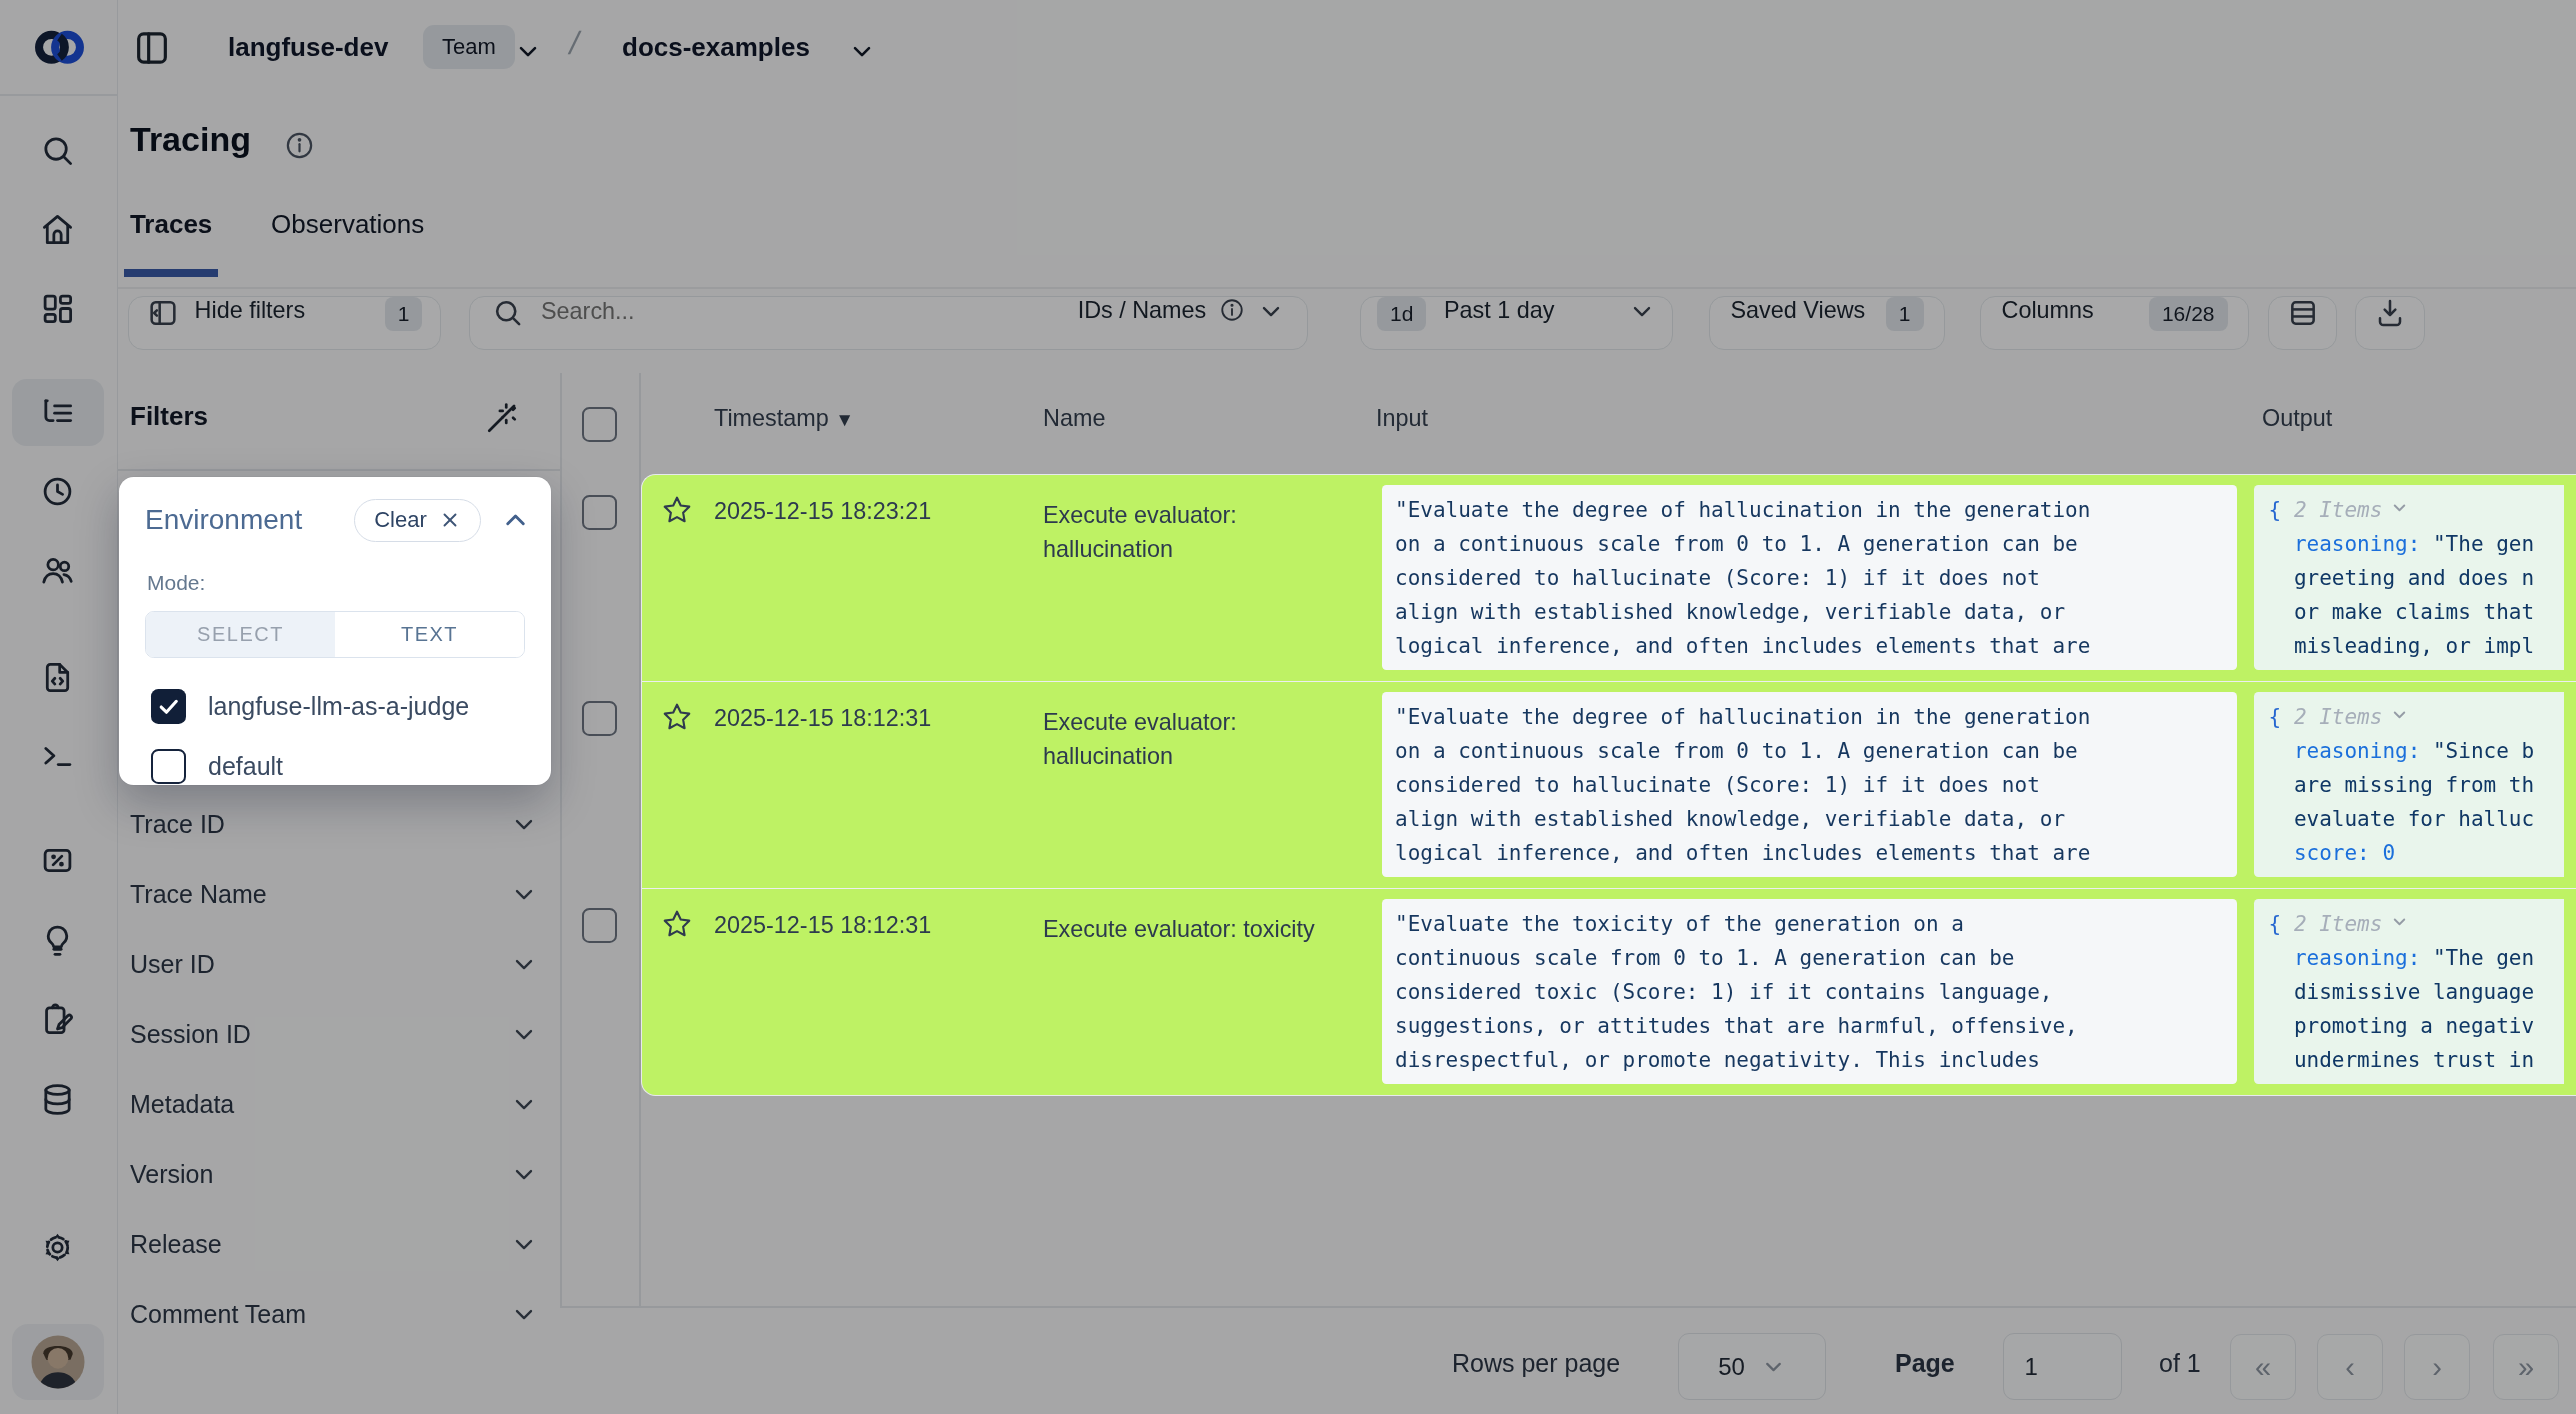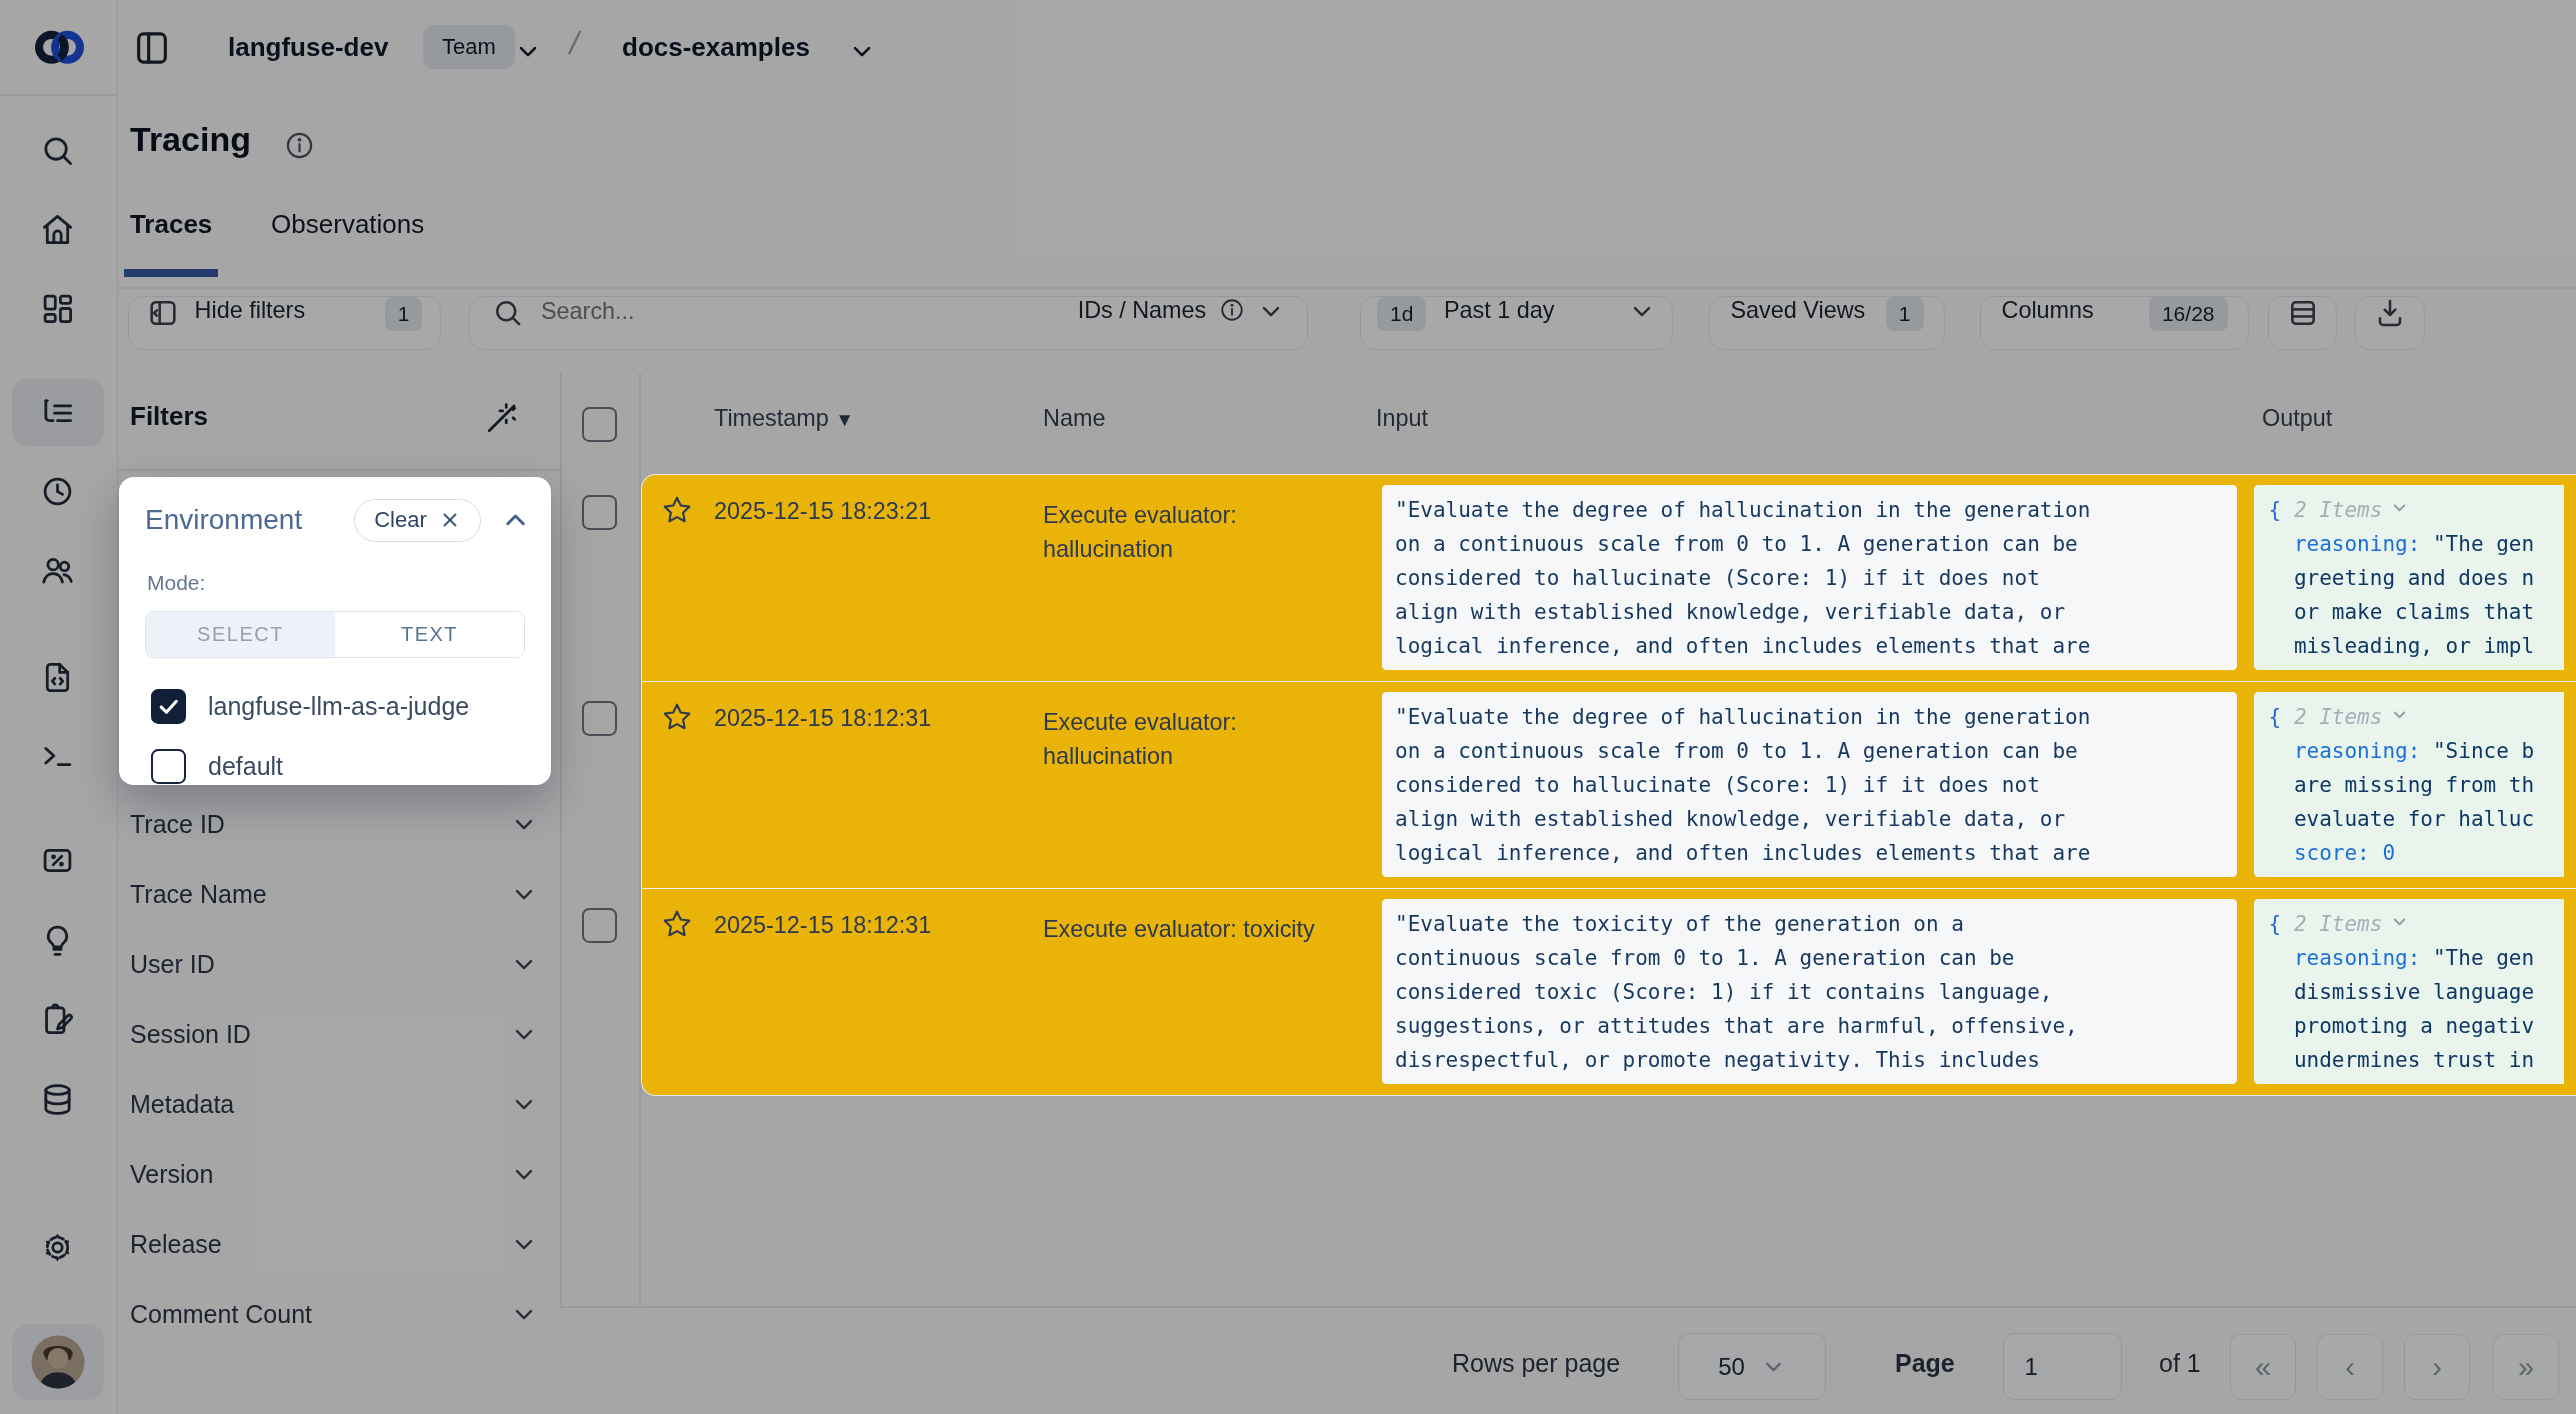--- a/index.html
+++ b/index.html
@@ -82,21 +82,21 @@
       display:flex;align-items:center;justify-content:center}
   .cb.checked{background:#111f38}
   .cb.un{border:2.2px solid #15233c;background:#fff}
 
   
   #thead{position:absolute;left:560px;top:373px;width:2016px;height:98px;font-size:23.4px;
          font-weight:500;color:#343f50}
   .th{position:absolute;top:32px}
   .gutter-cb{position:absolute;left:582px;width:35px;height:35px;border:2.2px solid #6e7683;
              border-radius:7.3px;box-sizing:border-box;background:transparent;z-index:11}
-  #rows-card{position:absolute;left:641px;top:474px;width:1935px;height:622px;background:#eab308;
+  #rows-card{position:absolute;left:641px;top:474px;width:1935px;height:622px;background:#bef264;
              border-radius:14.6px 0 0 14.6px;z-index:60;border:1.5px solid #e7e9ed;border-right:none;
              box-sizing:border-box;overflow:hidden}
   .trow{position:relative;height:206px;border-bottom:1.5px solid #eceef1}
   .trow:last-child{border-bottom:none}
   .star{position:absolute;left:19px;top:19px;color:#2f3b4e}
   .ts{position:absolute;left:72px;top:23.4px;font-size:23.4px;color:#2d3a4e}
   .nm{position:absolute;left:401px;top:23.4px;width:315px;font-size:23.4px;line-height:34px;color:#2d3a4e}
   .in-cell{position:absolute;left:740px;top:10.3px;width:855px;height:185px;background:#f5f7f9;
            border-radius:4.4px;padding:7.3px 0 0 13px;box-sizing:border-box;overflow:hidden;
            font-family:"DejaVu Sans Mono",monospace;font-size:21px;line-height:34px;
@@ -447,21 +447,21 @@
     </div>
     <div class="filter-item">
      <span>Release</span>
      <span>
         <svg viewBox="0 0 24 24" width="28" height="28" fill="none" stroke="currentColor" stroke-width="2" stroke-linecap="round" stroke-linejoin="round">
           <polyline points="6 9.5 12 15.5 18 9.5"></polyline>
         </svg>
       </span>
     </div>
     <div class="filter-item">
-     <span>Comment Count</span>
+     <span>Comment Team</span>
      <span>
         <svg viewBox="0 0 24 24" width="28" height="28" fill="none" stroke="currentColor" stroke-width="2" stroke-linecap="round" stroke-linejoin="round">
           <polyline points="6 9.5 12 15.5 18 9.5"></polyline>
         </svg>
       </span>
     </div>
   </div>
 
 <div id="env-popup">
   <div id="env-head">

